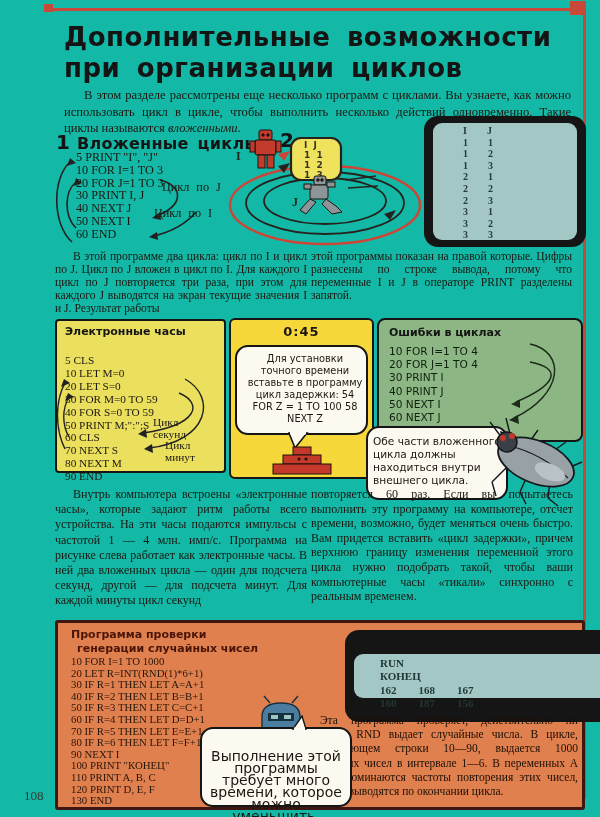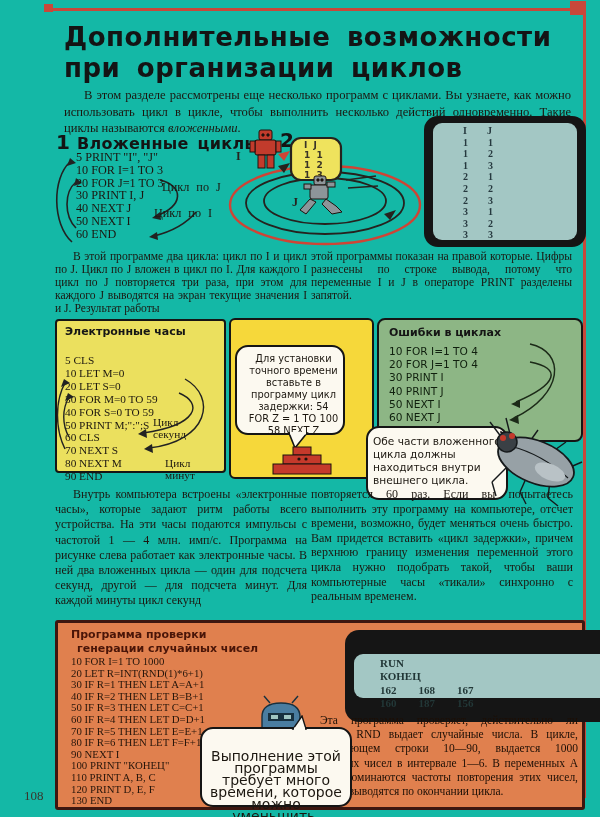--- a/index.html
+++ b/index.html
@@ -160,35 +160,36 @@
 10 LET M=0
 20 LET S=0
 30 FOR M=0 TO 59
 40 FOR S=0 TO 59
 50 PRINT M;":";S
 60 CLS
 70 NEXT S
 80 NEXT M
 90 END</pre>
     <div class="abs clock-lbl" style="left:96px;top:95px;">Цикл секунд</div>
-    <div class="abs clock-lbl" style="left:108px;top:136px;">Цикл минут</div>
+    <div class="abs clock-lbl" style="left:108px;top:118px;">Цикл минут</div>
     <svg class="abs" style="left:0;top:0;" width="168" height="150" viewBox="0 0 168 150">
       <path d="M 8 128 C -2 108 -2 80 8 62" fill="none" stroke="#222" stroke-width="1.4"></path>
       <polygon points="7,58 13,62 4,66" fill="#222"></polygon>
       <path d="M 12 116 C 5 104 5 88 12 76" fill="none" stroke="#222" stroke-width="1.4"></path>
       <polygon points="11,72 17,76 8,80" fill="#222"></polygon>
       <path d="M 122 72 C 146 82 142 104 86 112" fill="none" stroke="#222" stroke-width="1.4"></path>
       <polygon points="81,113 89,108 90,117" fill="#222"></polygon>
       <path d="M 128 58 C 160 76 152 120 92 127" fill="none" stroke="#222" stroke-width="1.4"></path>
       <polygon points="87,128 95,123 96,132" fill="#222"></polygon>
     </svg>
   </div>
 
   <div class="abs panel midpanel" style="left:229px;top:318px;width:145px;height:161px;">
-    <div class="abs bubble clock-bubble" style="left:4px;top:25px;width:110px;height:90px;padding-left:10px;">Для установки точного времени вставьте в программу цикл задержки: 54 FOR Z = 1 TO 100   58 NEXT Z</div>
+    <div class="midtime sans">0:45</div>
+    <div class="abs bubble clock-bubble" style="left:4px;top:25px;width:133px;height:90px;padding-left:10px;">Для установки точного времени вставьте в программу цикл задержки: 54 FOR Z = 1 TO 100   58 NEXT Z</div>
     <svg class="abs" style="left:56px;top:112px;" width="22" height="18" viewBox="0 0 22 18">
       <polygon points="2,1 20,1 8,16" fill="#fcf9f0" stroke="#151515" stroke-width="1.6"></polygon>
       <rect x="3" y="0" width="16" height="2.4" fill="#fcf9f0"></rect>
     </svg>
     <svg class="abs" style="left:38px;top:126px;" width="66" height="30" viewBox="0 0 66 30">
       <g fill="#c5392b" stroke="#1d120e" stroke-width="1">
         <rect x="24" y="1" width="18" height="8"></rect>
         <rect x="14" y="9" width="38" height="9"></rect>
         <rect x="4" y="18" width="58" height="10"></rect>
       </g>

